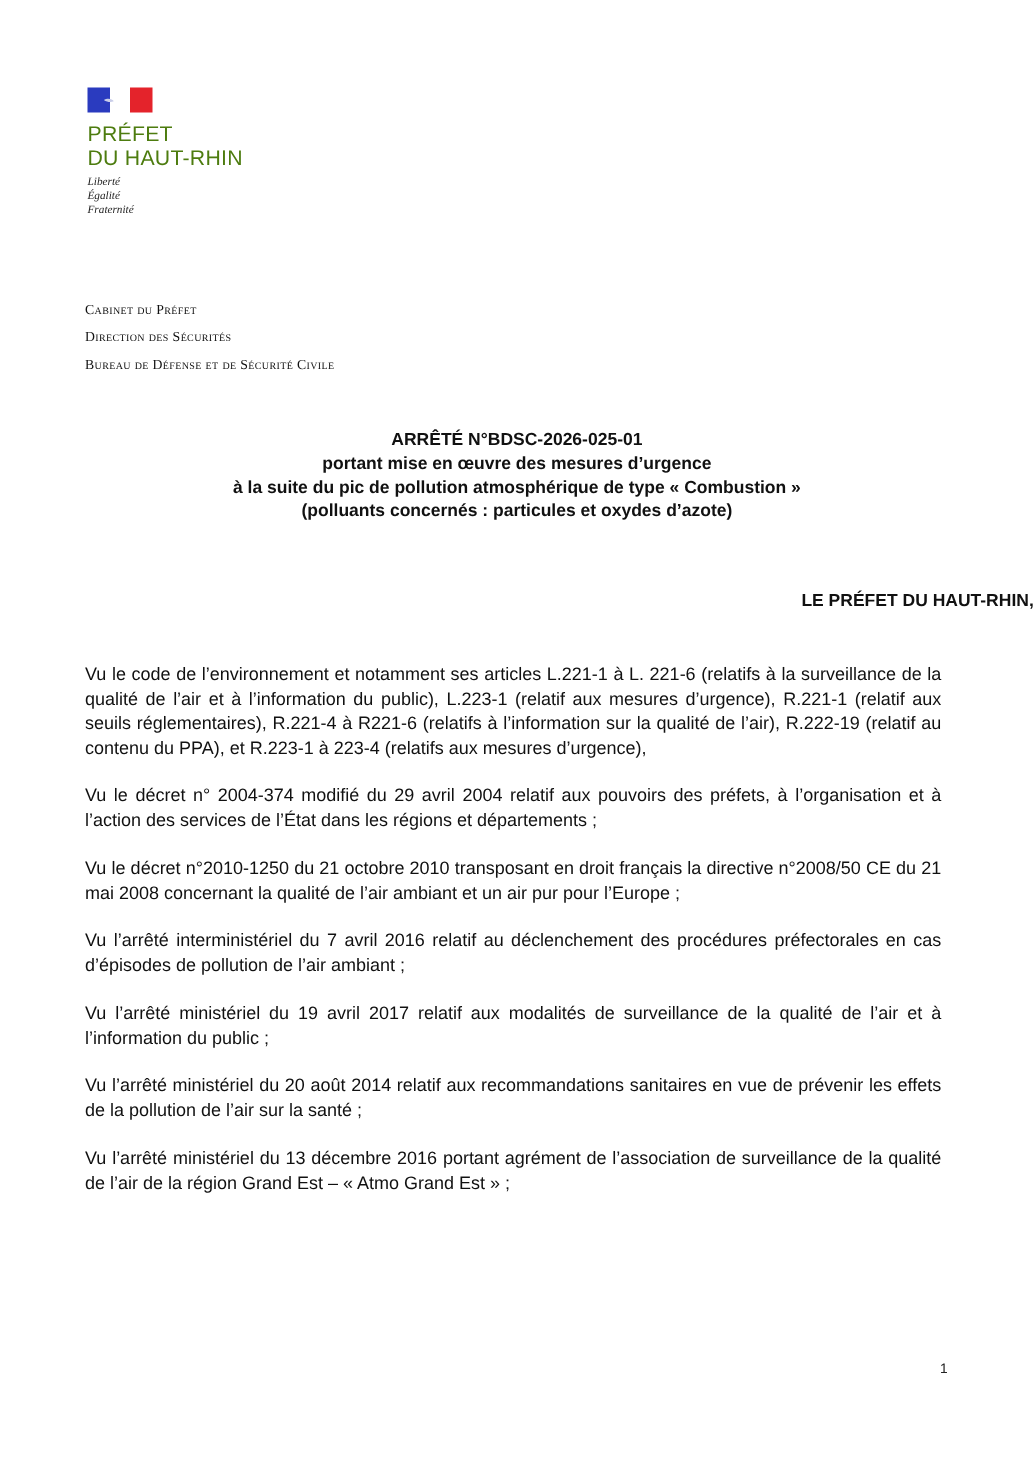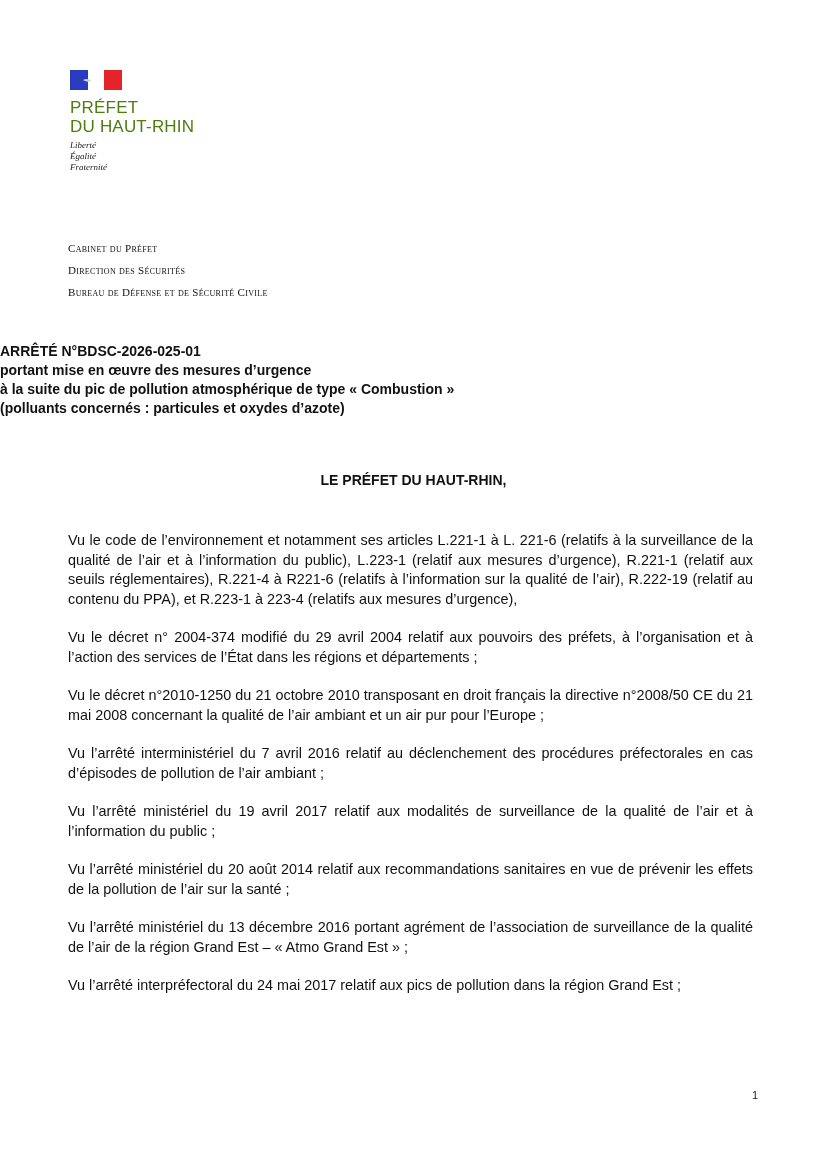--- a/index.html
+++ b/index.html
@@ -17,25 +17,25 @@
     margin-top: 8px; font-weight: 400; font-size: 17px; line-height: 19px;
     letter-spacing: 0.2px; color: #4d7c0f;
   }
   .motto {
     margin-top: 4px; font-family: "Liberation Serif", serif; font-style: italic;
     font-size: 9px; line-height: 11px; color: #222;
   }
   .services { position: absolute; left: 68px; top: 240px; font-size: 11px; color: #111; }
   .services div { height: 22px; line-height: 16px; font-variant: small-caps; letter-spacing: 0.3px; font-family: Liberation Serif, serif; }
   .title-block {
-    position: absolute; left: 0; width: 827px; top: 342px; 
+    position: absolute; left: 0; width: 827px; top: 342px; text-align: center;
     font-weight: 700; font-size: 14px; line-height: 19px; color: #111;
   }
   .prefet {
-    position: absolute; left: 0; width: 827px; top: 472px; text-align: center;
+    position: absolute; left: 0; width: 827px; top: 472px; text-align: right;
     font-weight: 700; font-size: 14px; color: #111;
   }
   .body {
     position: absolute; left: 68px; width: 689px; top: 531px;
     font-size: 14.4px; line-height: 19.5px; color: #111;
   }
   .body p { margin: 0 4px 19px 0; text-align: justify; }
   .page-num { position: absolute; left: 752px; top: 1089px; font-size: 11px; color: #222; }
 </style>
 </head>
@@ -78,16 +78,15 @@
 <div class="prefet">LE PRÉFET DU HAUT-RHIN,</div>
 
 <div class="body">
   <p>Vu le code de l’environnement et notamment ses articles L.221-1 à L. 221-6 (relatifs à la surveillance de la qualité de l’air et à l’information du public), L.223-1 (relatif aux mesures d’urgence), R.221-1 (relatif aux seuils réglementaires), R.221-4 à R221-6 (relatifs à l’information sur la qualité de l’air), R.222-19 (relatif au contenu du PPA), et R.223-1 à 223-4 (relatifs aux mesures d’urgence),</p>
   <p>Vu le décret n° 2004-374 modifié du 29 avril 2004 relatif aux pouvoirs des préfets, à l’organisation et à l’action des services de l’État dans les régions et départements ;</p>
   <p>Vu le décret n°2010-1250 du 21 octobre 2010 transposant en droit français la directive n°2008/50 CE du 21 mai 2008 concernant la qualité de l’air ambiant et un air pur pour l’Europe ;</p>
   <p>Vu l’arrêté interministériel du 7 avril 2016 relatif au déclenchement des procédures préfectorales en cas d’épisodes de pollution de l’air ambiant ;</p>
   <p>Vu l’arrêté ministériel du 19 avril 2017 relatif aux modalités de surveillance de la qualité de l’air et à l’information du public ;</p>
   <p>Vu l’arrêté ministériel du 20 août 2014 relatif aux recommandations sanitaires en vue de prévenir les effets de la pollution de l’air sur la santé ;</p>
   <p>Vu l’arrêté ministériel du 13 décembre 2016 portant agrément de l’association de surveillance de la qualité de l’air de la région Grand Est – « Atmo Grand Est » ;</p>
-  <p>Vu l’arrêté interpréfectoral du 24 mai 2017 relatif aux pics de pollution dans la région Grand Est ;</p>
 </div>
 
 <div class="page-num">1</div>
 
 </body></html>

